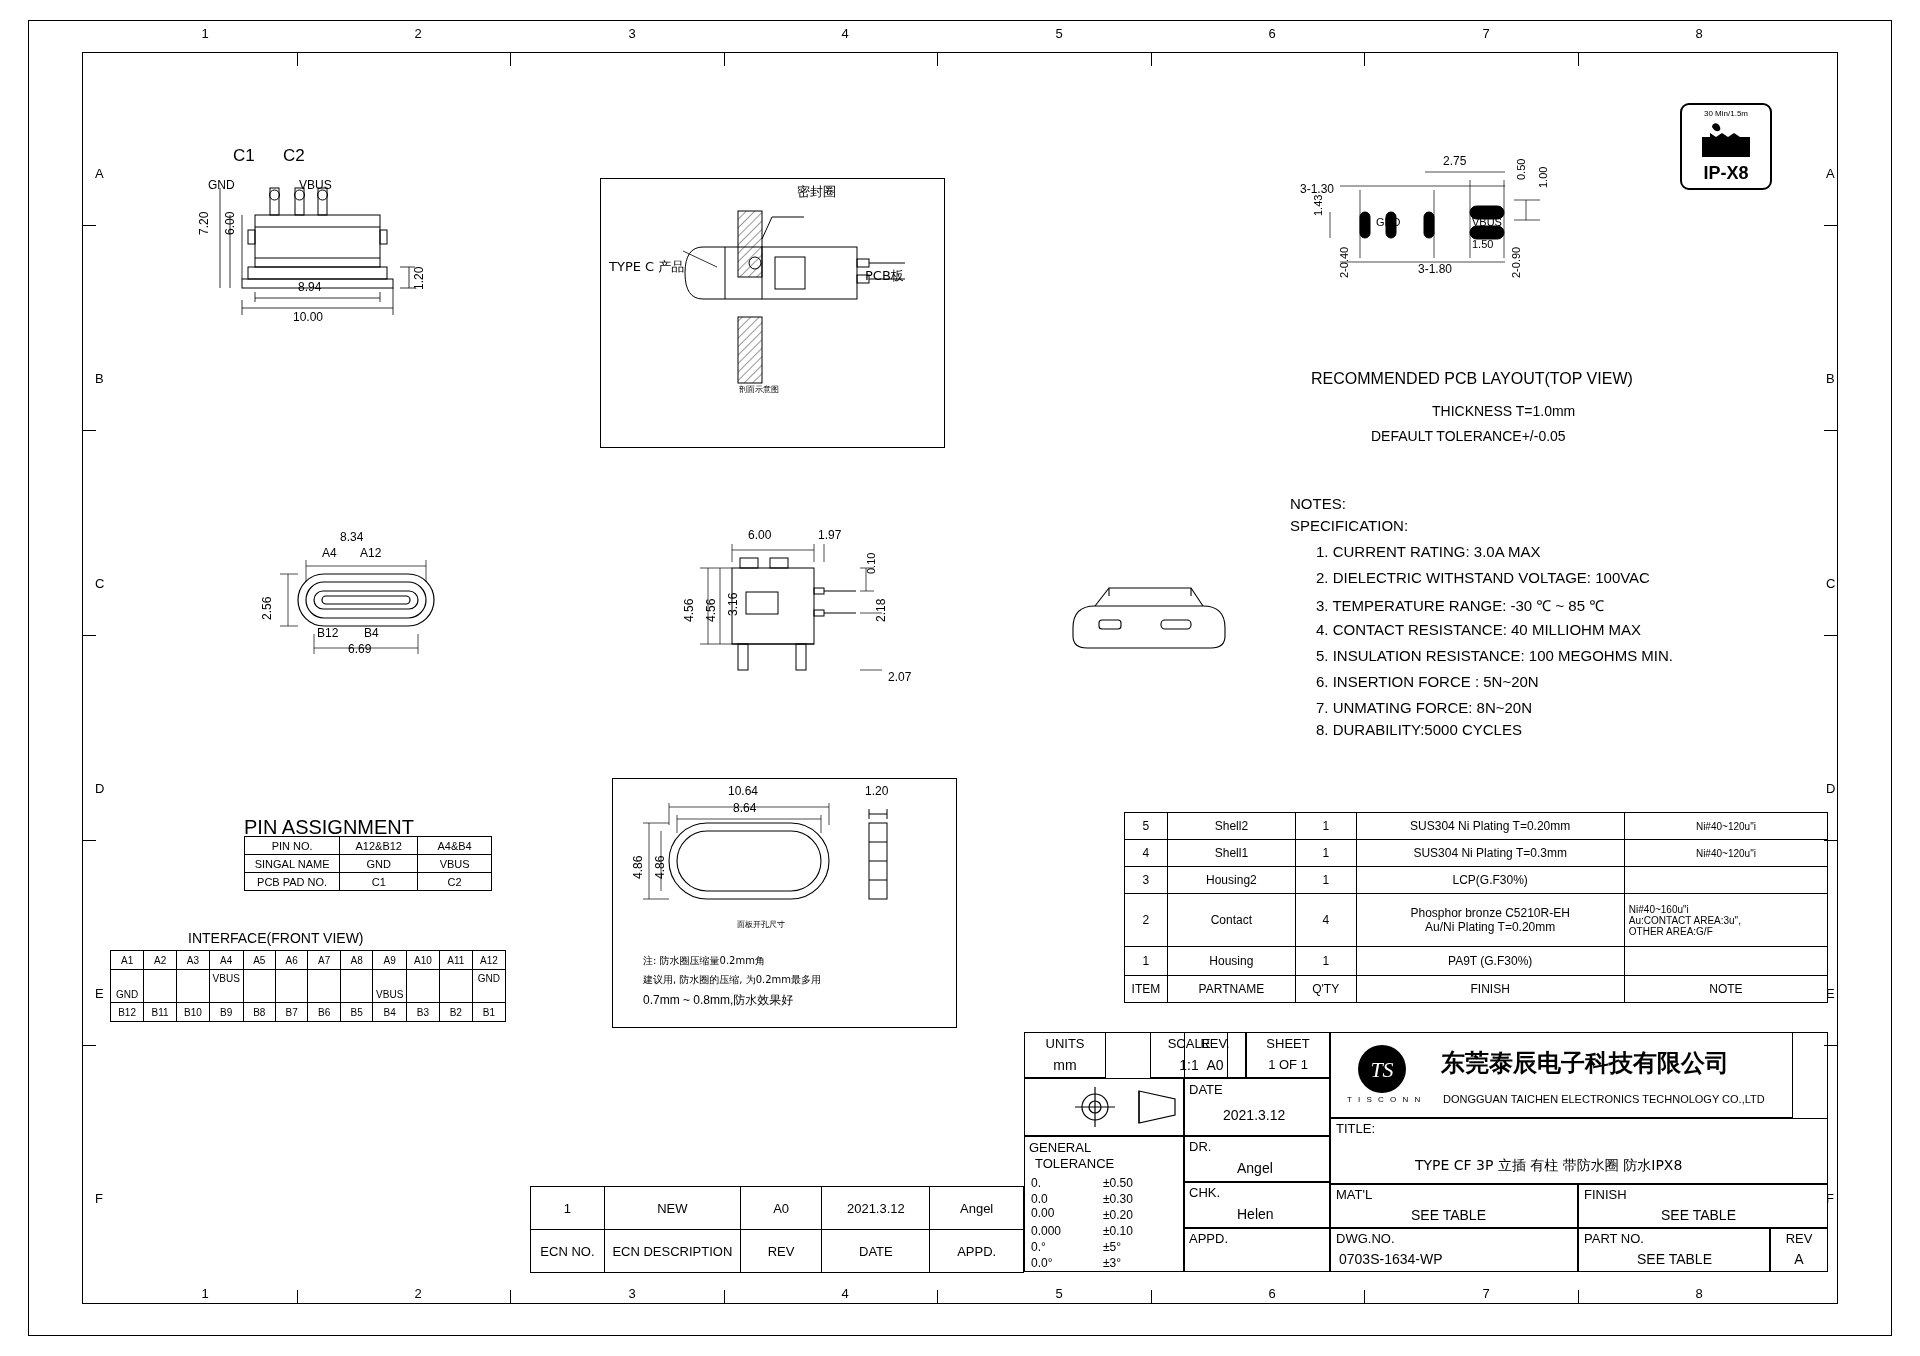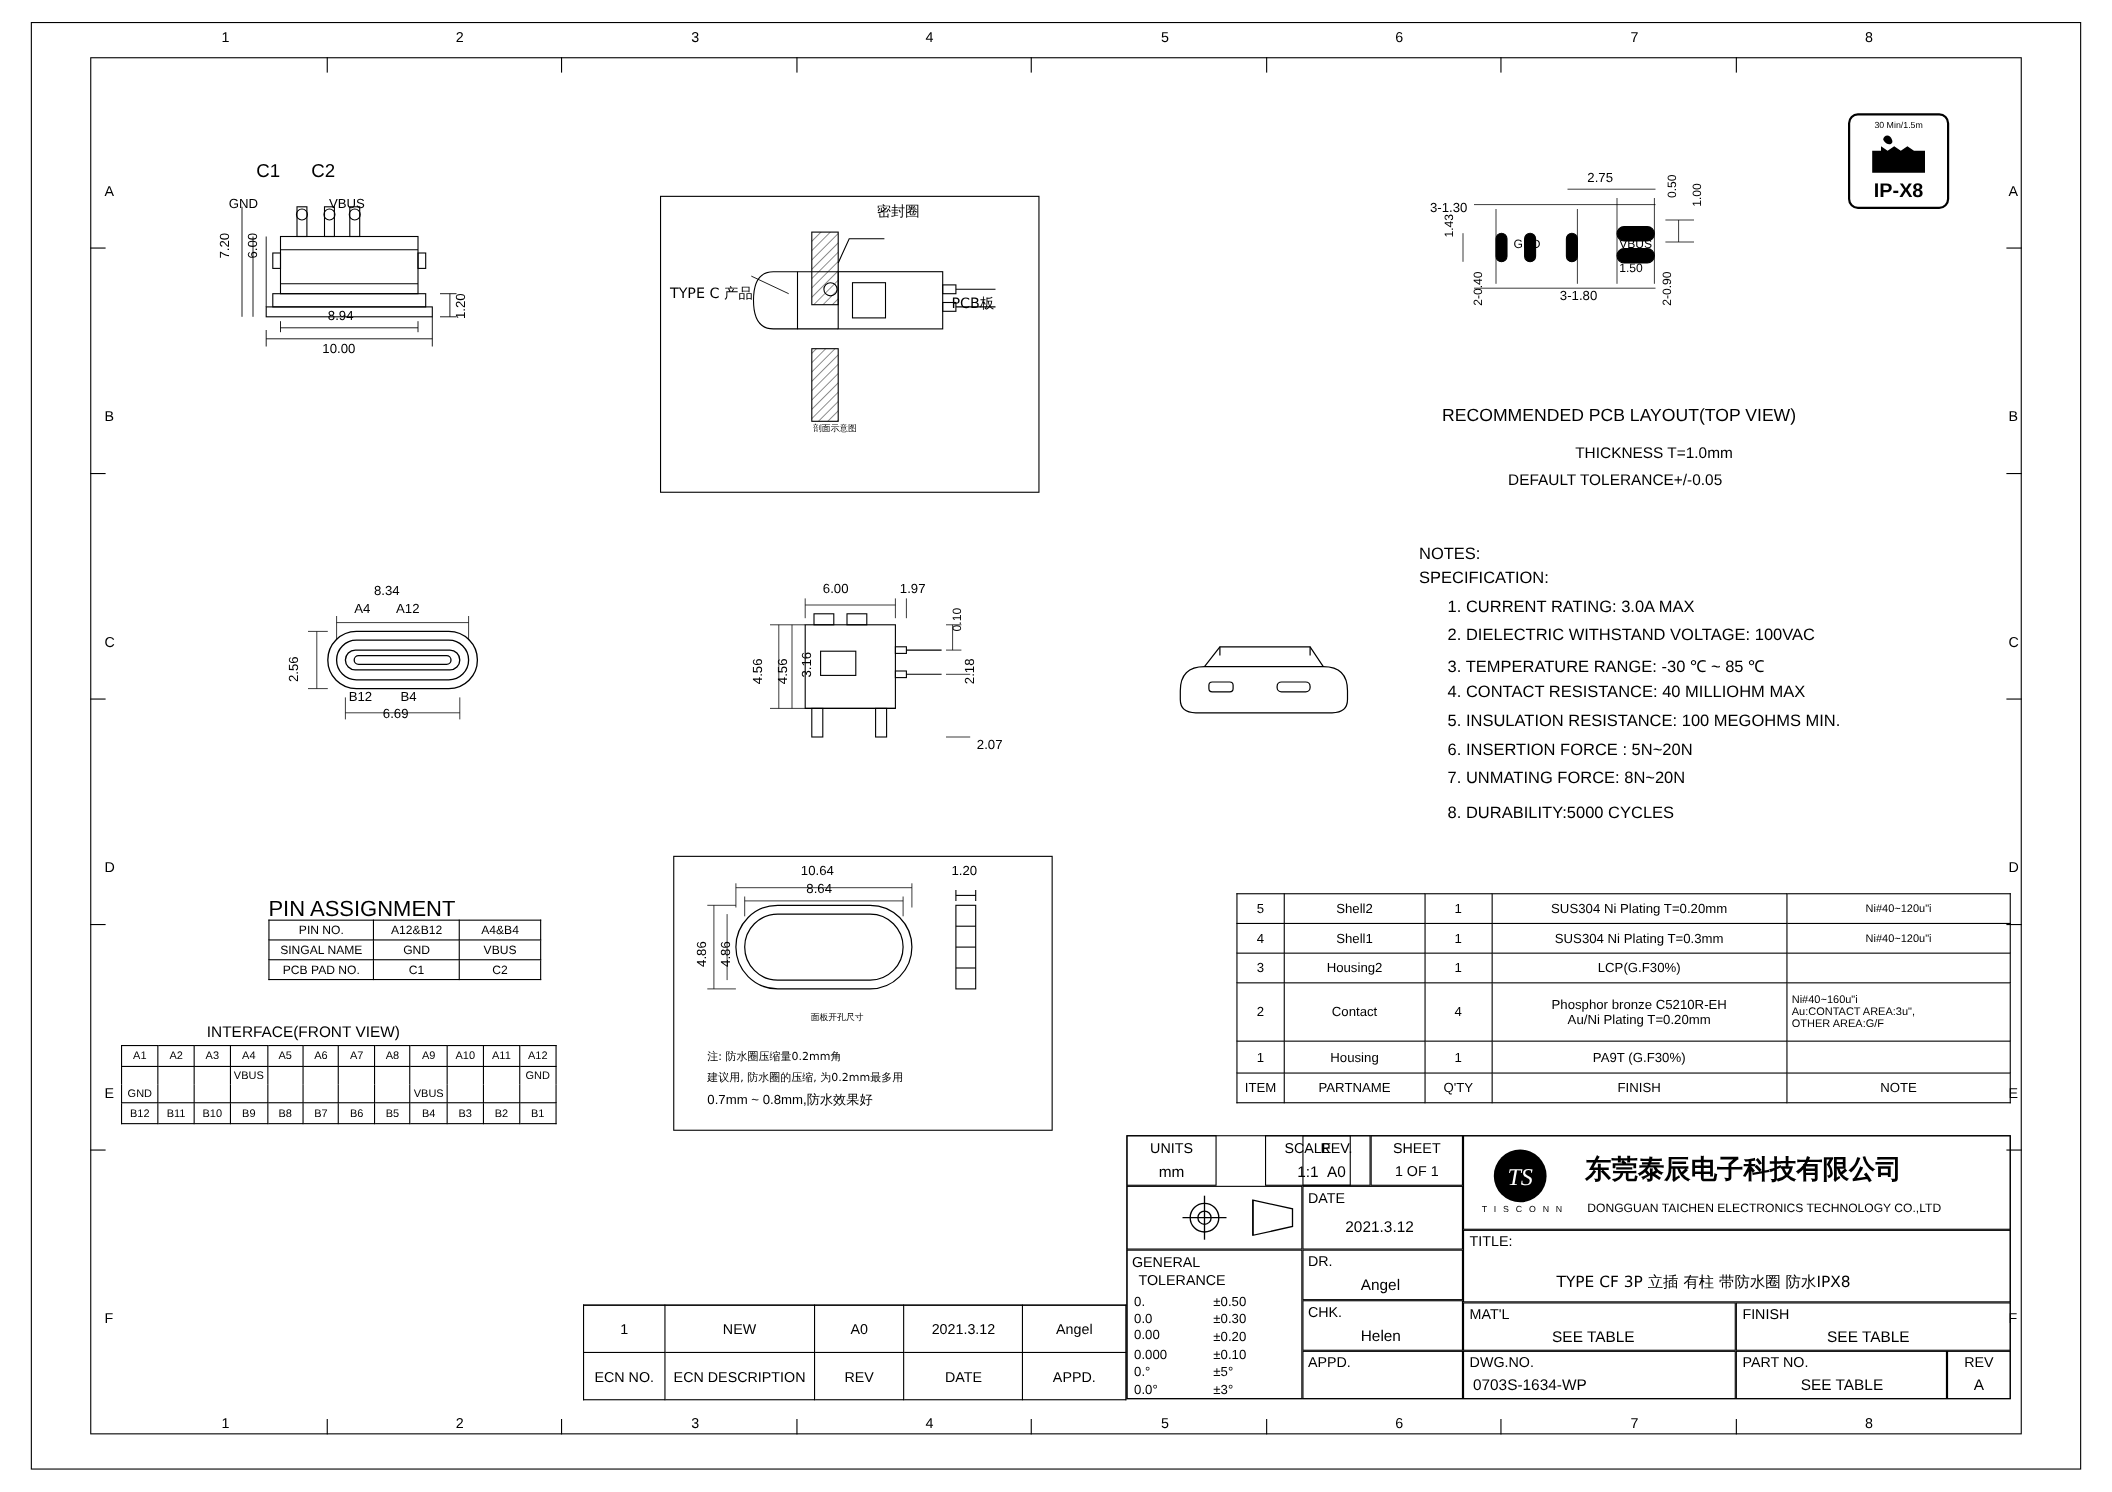--- a/index.html
+++ b/index.html
@@ -224,21 +224,21 @@
   <div class="abs" style="left:1290px;top:495px;width:560px;">
     <div class="txt" style="left:0;top:0;font-size:15px;">NOTES:</div>
     <div class="txt" style="left:0;top:22px;font-size:15px;">SPECIFICATION:</div>
     <div class="txt" style="left:26px;top:48px;font-size:15px;">1. CURRENT RATING: 3.0A MAX</div>
     <div class="txt" style="left:26px;top:74px;font-size:15px;">2. DIELECTRIC WITHSTAND VOLTAGE: 100VAC</div>
     <div class="txt" style="left:26px;top:100px;font-size:15px;">3. TEMPERATURE RANGE: -30 ℃ ~ 85 ℃</div>
     <div class="txt" style="left:26px;top:126px;font-size:15px;">4. CONTACT RESISTANCE: 40 MILLIOHM MAX</div>
     <div class="txt" style="left:26px;top:152px;font-size:15px;">5. INSULATION RESISTANCE: 100 MEGOHMS MIN.</div>
     <div class="txt" style="left:26px;top:178px;font-size:15px;">6. INSERTION FORCE : 5N~20N</div>
     <div class="txt" style="left:26px;top:204px;font-size:15px;">7. UNMATING FORCE: 8N~20N</div>
-    <div class="txt" style="left:26px;top:236px;font-size:15px;">8. DURABILITY:5000 CYCLES</div>
+    <div class="txt" style="left:26px;top:226px;font-size:15px;">8. DURABILITY:5000 CYCLES</div>
   </div>
 
   <div class="abs" style="left:260px;top:530px;width:240px;height:160px;">
     <svg width="240" height="160">
       <g stroke="#000" fill="none" stroke-width="1.2">
         <rect x="38" y="44" width="136" height="52" rx="26"></rect>
         <rect x="46" y="52" width="120" height="36" rx="18"></rect>
         <rect x="54" y="61" width="104" height="18" rx="9"></rect>
         <rect x="62" y="66" width="88" height="8" rx="4"></rect>
       </g>
@@ -548,21 +548,21 @@
   </div>
   <div class="bdr" style="left:1184px;top:1182px;width:146px;height:46px;">
     <div class="txt" style="left:4px;top:2px;font-size:13px;">CHK.</div>
     <div class="txt" style="left:52px;top:23px;font-size:14px;">Helen</div>
   </div>
   <div class="bdr" style="left:1184px;top:1228px;width:146px;height:44px;">
     <div class="txt" style="left:4px;top:2px;font-size:13px;">APPD.</div>
     <div class="txt" style="left:52px;top:21px;font-size:14px;"></div>
   </div>
 
-  <div class="bdr" style="left:1330px;top:1032px;width:498px;height:86px;">
+  <div class="bdr" style="left:1330px;top:1032px;width:463px;height:86px;">
     <svg width="62" height="58" style="position:absolute;left:20px;top:10px;">
       <circle cx="31" cy="26" r="24" fill="#000"></circle>
       <text x="31" y="34" font-size="22" fill="#fff" text-anchor="middle" font-family="Liberation Serif, serif" font-style="italic">TS</text>
     </svg>
     <div class="txt cjk" style="left:110px;top:14px;font-size:24px;font-weight:bold;">东莞泰辰电子科技有限公司</div>
     <div class="txt" style="left:16px;top:62px;font-size:8px;letter-spacing:2px;">T I S C O N N</div>
     <div class="txt" style="left:112px;top:60px;font-size:11px;">DONGGUAN TAICHEN ELECTRONICS TECHNOLOGY CO.,LTD</div>
   </div>
 
   <div class="bdr" style="left:1330px;top:1118px;width:498px;height:66px;">

